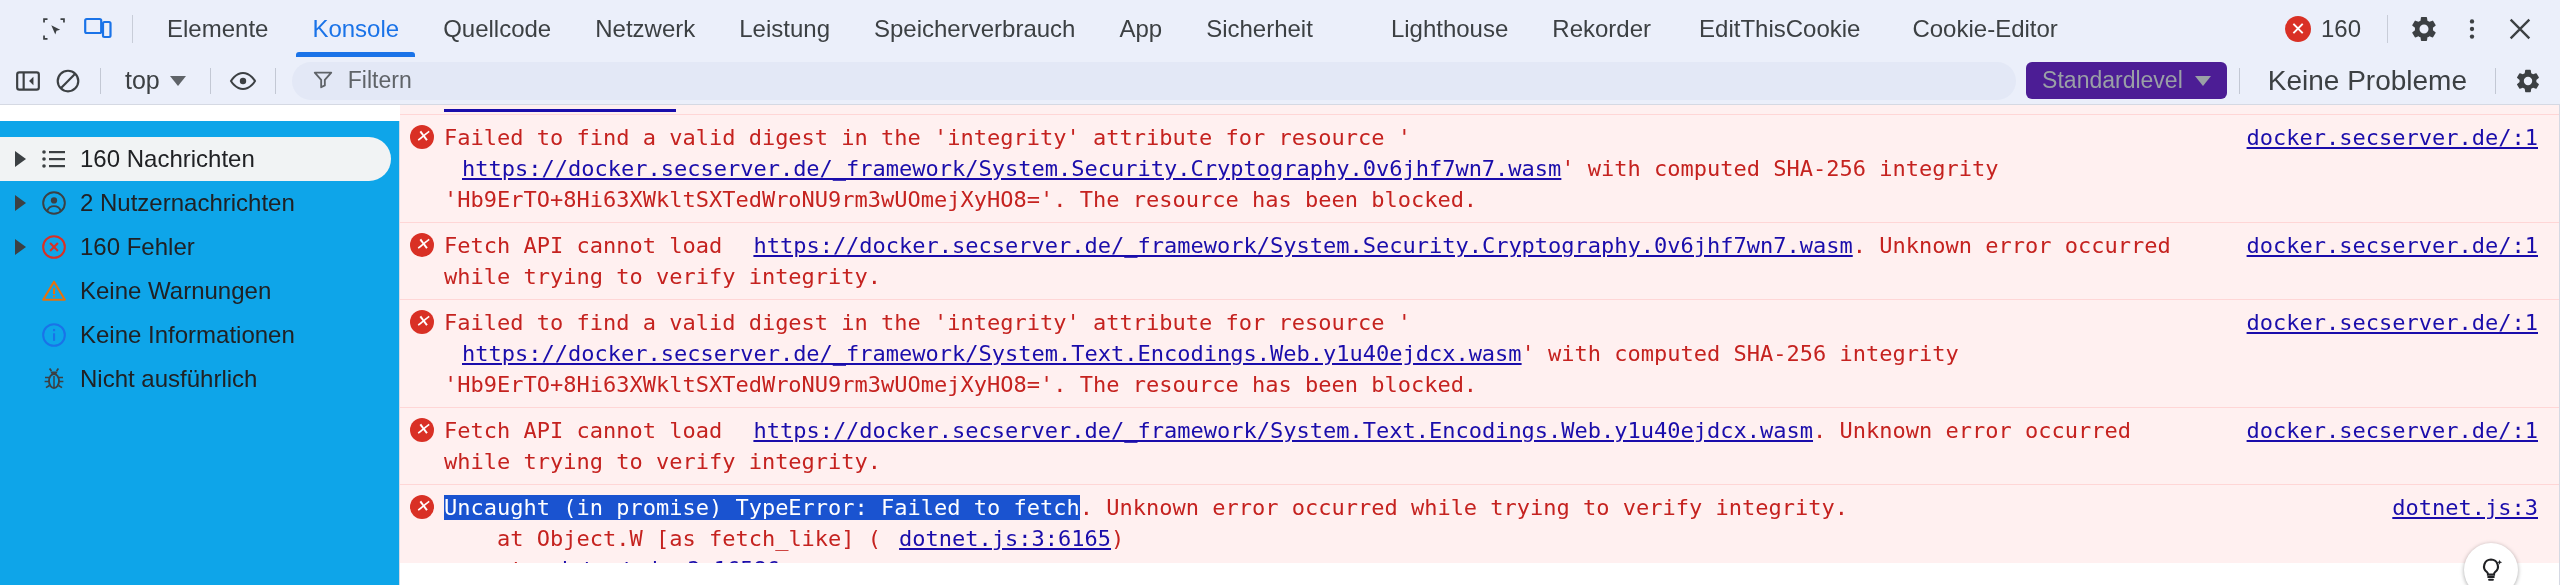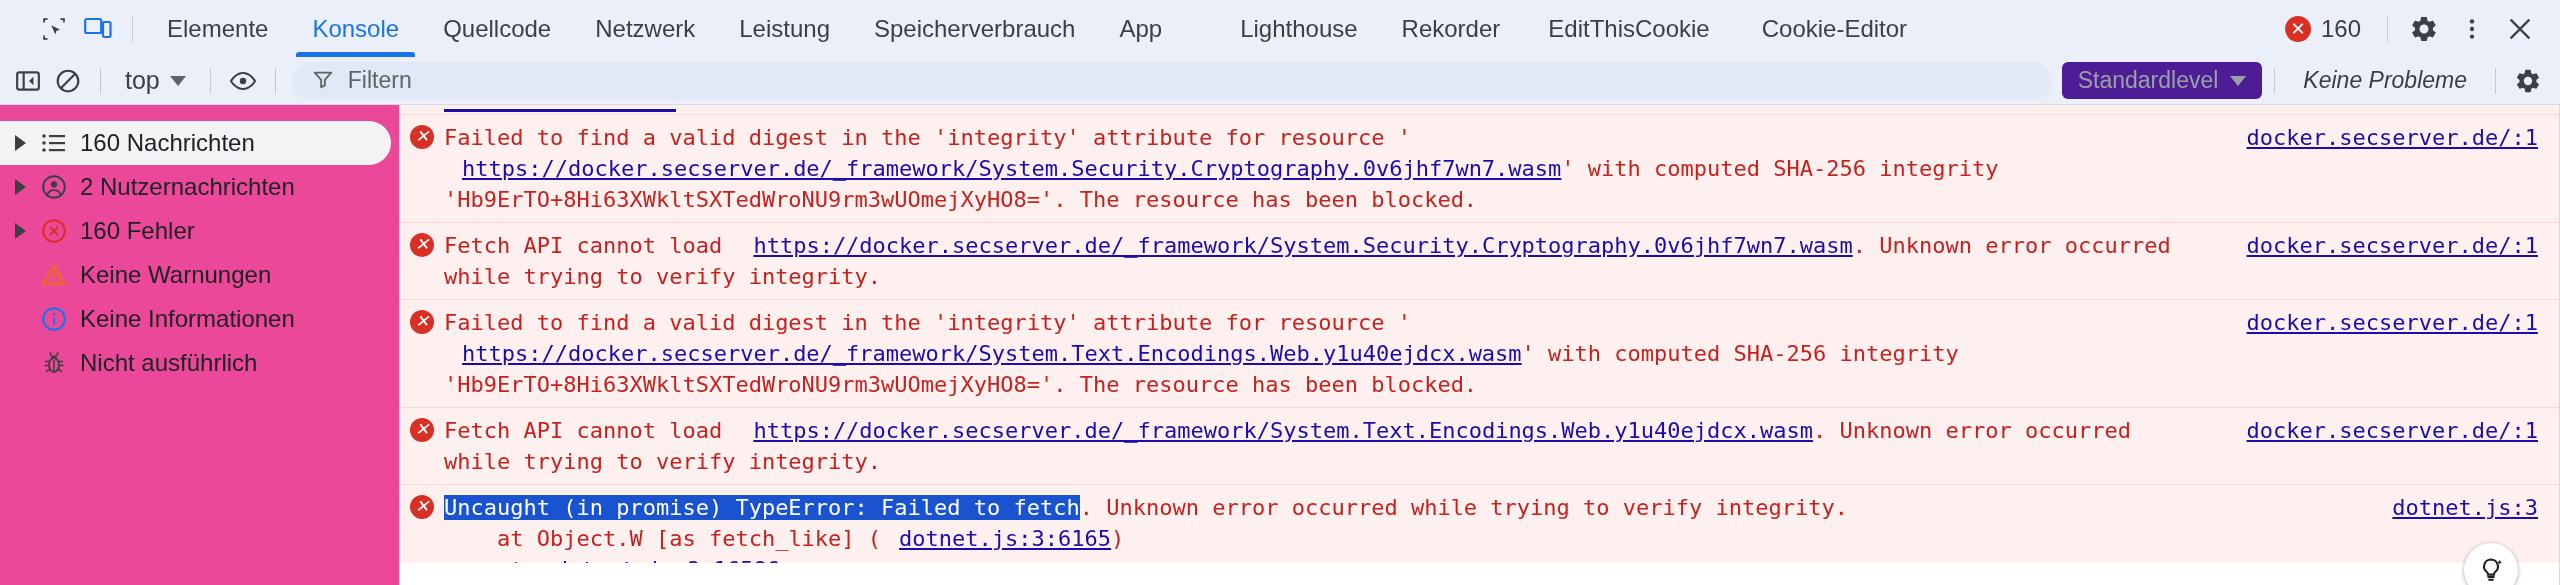--- a/index.html
+++ b/index.html
@@ -154,41 +154,41 @@
     white-space: nowrap;
     flex: 0 0 auto;
   }
   .caret-grey {
     width: 0; height: 0;
     border-left: 8px solid transparent;
     border-right: 8px solid transparent;
     border-top: 10px solid #9aa0a6;
   }
   .issues-link {
-    font-size: 23px;
+    font-size: 28px;
     color: #3c4043;
     white-space: nowrap;
     padding: 0 16px;
     cursor: pointer;
     flex: 0 0 auto;
-    font-style: italic;
   }
 
   
   .body {
     display: flex;
     height: 480px;
     background: #fff;
   }
   .sidebar {
     width: 400px;
     flex: 0 0 400px;
     border-right: 1px solid #d5d9e3;
     padding-top: 16px;
-    background: #ec4899;
+    background: #0ea5e9;
+    margin-top: 16px;
   }
   .side-item {
     height: 44px;
     display: flex;
     align-items: center;
     padding-left: 6px;
     font-size: 24px;
     color: #202124;
     cursor: pointer;
     white-space: nowrap;
@@ -353,20 +353,23 @@
       </div>
     <div class="tab">
       <span>Leistung</span>
       </div>
     <div class="tab">
       <span>Speicherverbrauch</span>
       </div>
     <div class="tab">
       <span>App</span>
       </div>
+    <div class="tab">
+      <span>Sicherheit</span>
+      </div>
     <div class="tab gap-left">
       <span>Lighthouse</span>
       </div>
     <div class="tab">
       <span>Rekorder</span>
       </div>
     <div class="tab wide">
       <span>EditThisCookie</span>
       </div>
     <div class="tab wide">

